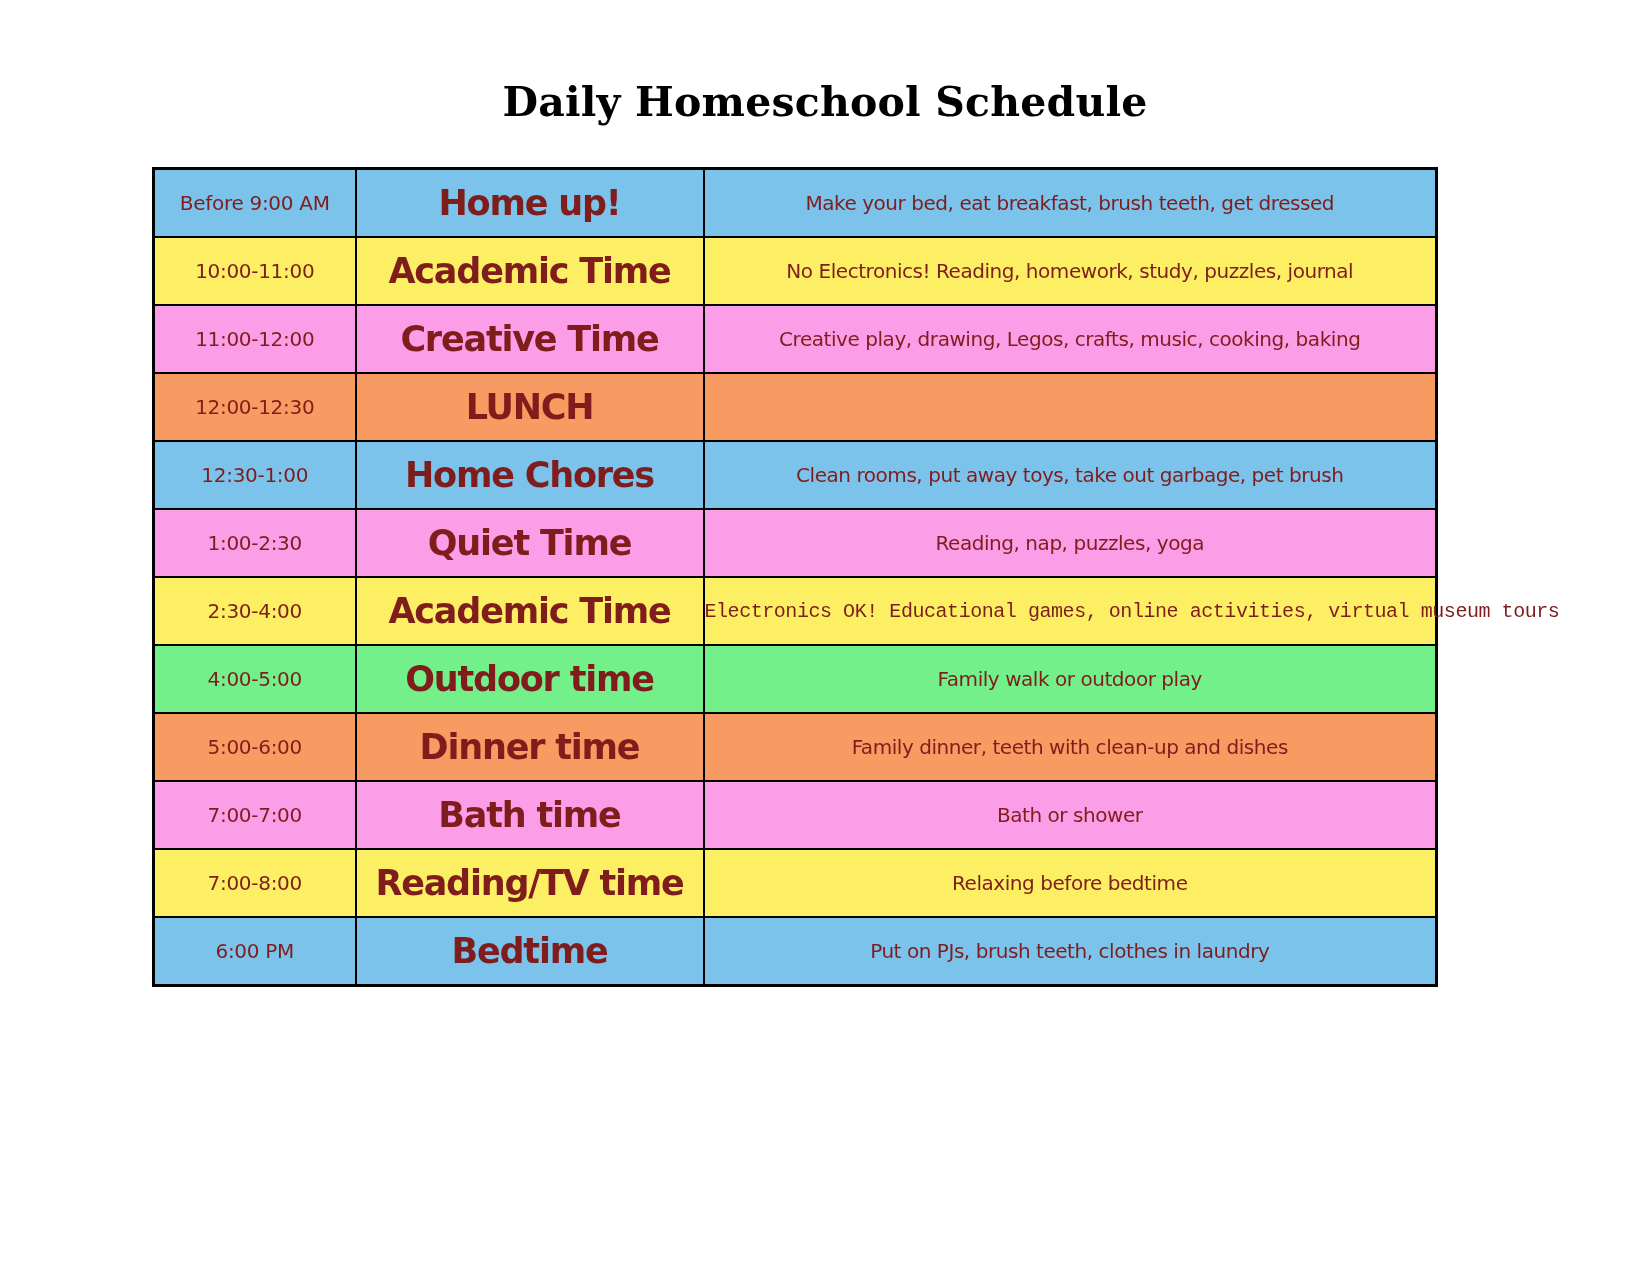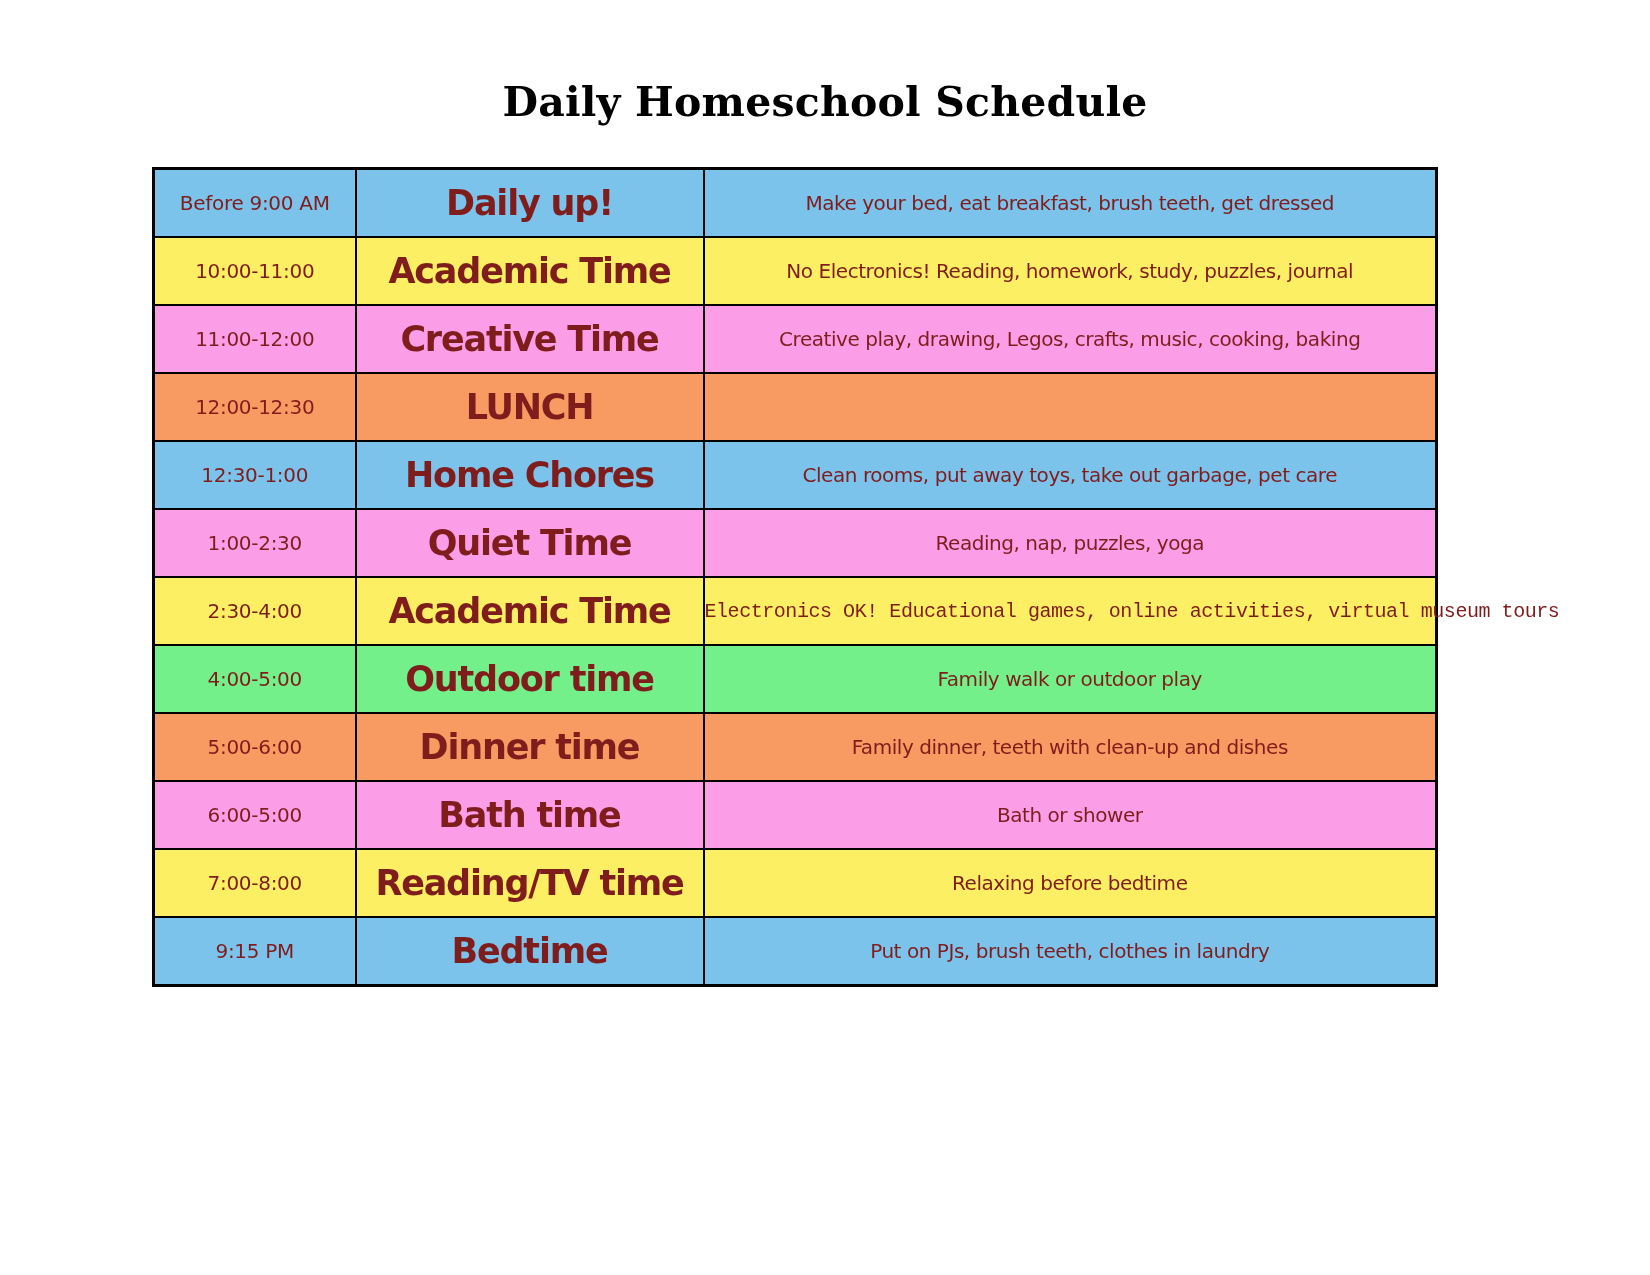--- a/index.html
+++ b/index.html
@@ -98,42 +98,42 @@
   <div class="schedule-wrap">
     <table class="schedule">
       <colgroup>
         <col class="c-time">
         <col class="c-act">
         <col class="c-desc">
       </colgroup>
       <tbody id="schedule-body">
           <tr>
             <td class="cell-time" style="background: rgb(124, 195, 235);">Before 9:00 AM</td>
-            <td class="cell-activity" style="background: rgb(124, 195, 235);">Daily up!</td>
+            <td class="cell-activity" style="background: rgb(124, 195, 235);">Home up!</td>
             <td class="cell-desc" style="background: rgb(124, 195, 235);">Make your bed, eat breakfast, brush teeth, get dressed</td>
           </tr>
           <tr>
             <td class="cell-time" style="background: rgb(252, 239, 99);">10:00-11:00</td>
             <td class="cell-activity" style="background: rgb(252, 239, 99);">Academic Time</td>
             <td class="cell-desc" style="background: rgb(252, 239, 99);">No Electronics! Reading, homework, study, puzzles, journal</td>
           </tr>
           <tr>
             <td class="cell-time" style="background: rgb(251, 158, 231);">11:00-12:00</td>
             <td class="cell-activity" style="background: rgb(251, 158, 231);">Creative Time</td>
             <td class="cell-desc" style="background: rgb(251, 158, 231);">Creative play, drawing, Legos, crafts, music, cooking, baking</td>
           </tr>
           <tr>
             <td class="cell-time" style="background: rgb(247, 155, 99);">12:00-12:30</td>
             <td class="cell-activity" style="background: rgb(247, 155, 99);">LUNCH</td>
             <td class="cell-desc empty" style="background: rgb(247, 155, 99);"></td>
           </tr>
           <tr>
             <td class="cell-time" style="background: rgb(124, 195, 235);">12:30-1:00</td>
             <td class="cell-activity" style="background: rgb(124, 195, 235);">Home Chores</td>
-            <td class="cell-desc" style="background: rgb(124, 195, 235);">Clean rooms, put away toys, take out garbage, pet care</td>
+            <td class="cell-desc" style="background: rgb(124, 195, 235);">Clean rooms, put away toys, take out garbage, pet brush</td>
           </tr>
           <tr>
             <td class="cell-time" style="background: rgb(251, 158, 231);">1:00-2:30</td>
             <td class="cell-activity" style="background: rgb(251, 158, 231);">Quiet Time</td>
             <td class="cell-desc" style="background: rgb(251, 158, 231);">Reading, nap, puzzles, yoga</td>
           </tr>
           <tr>
             <td class="cell-time" style="background: rgb(252, 239, 99);">2:30-4:00</td>
             <td class="cell-activity" style="background: rgb(252, 239, 99);">Academic Time</td>
             <td class="cell-desc" style="background: rgb(252, 239, 99); font-family: Liberation Mono, monospace;">Electronics OK! Educational games, online activities, virtual museum tours</td>
@@ -142,31 +142,31 @@
             <td class="cell-time" style="background: rgb(116, 240, 138);">4:00-5:00</td>
             <td class="cell-activity" style="background: rgb(116, 240, 138);">Outdoor time</td>
             <td class="cell-desc" style="background: rgb(116, 240, 138);">Family walk or outdoor play</td>
           </tr>
           <tr>
             <td class="cell-time" style="background: rgb(247, 155, 99);">5:00-6:00</td>
             <td class="cell-activity" style="background: rgb(247, 155, 99);">Dinner time</td>
             <td class="cell-desc" style="background: rgb(247, 155, 99);">Family dinner, teeth with clean-up and dishes</td>
           </tr>
           <tr>
-            <td class="cell-time" style="background: rgb(251, 158, 231);">6:00-5:00</td>
+            <td class="cell-time" style="background: rgb(251, 158, 231);">7:00-7:00</td>
             <td class="cell-activity" style="background: rgb(251, 158, 231);">Bath time</td>
             <td class="cell-desc" style="background: rgb(251, 158, 231);">Bath or shower</td>
           </tr>
           <tr>
             <td class="cell-time" style="background: rgb(252, 239, 99);">7:00-8:00</td>
             <td class="cell-activity" style="background: rgb(252, 239, 99);">Reading/TV time</td>
             <td class="cell-desc" style="background: rgb(252, 239, 99);">Relaxing before bedtime</td>
           </tr>
           <tr>
-            <td class="cell-time" style="background: rgb(124, 195, 235);">9:15 PM</td>
+            <td class="cell-time" style="background: rgb(124, 195, 235);">6:00 PM</td>
             <td class="cell-activity" style="background: rgb(124, 195, 235);">Bedtime</td>
             <td class="cell-desc" style="background: rgb(124, 195, 235);">Put on PJs, brush teeth, clothes in laundry</td>
           </tr>
         </tbody>
     </table>
   </div>
 
 </div>
 
 </body></html>

